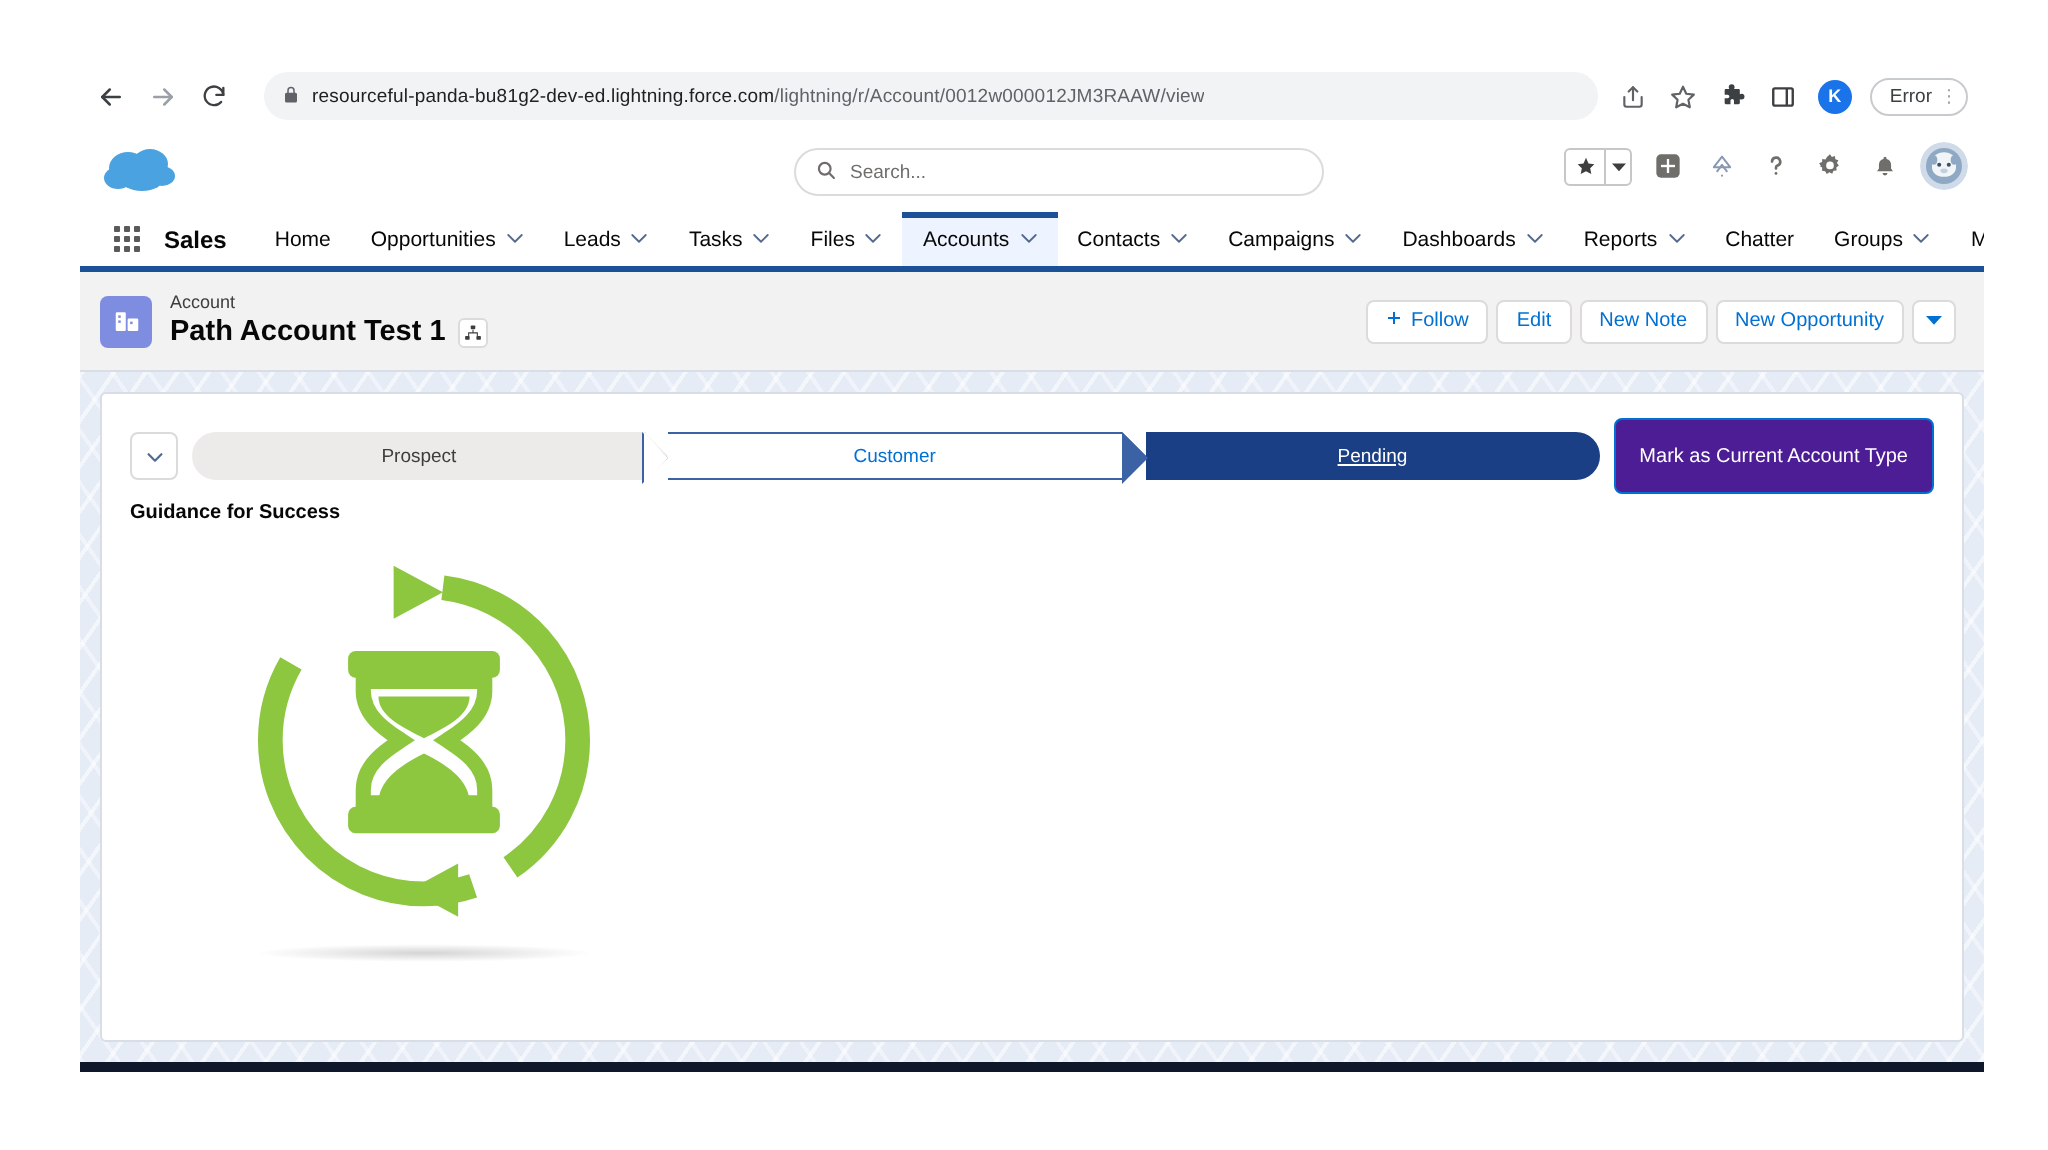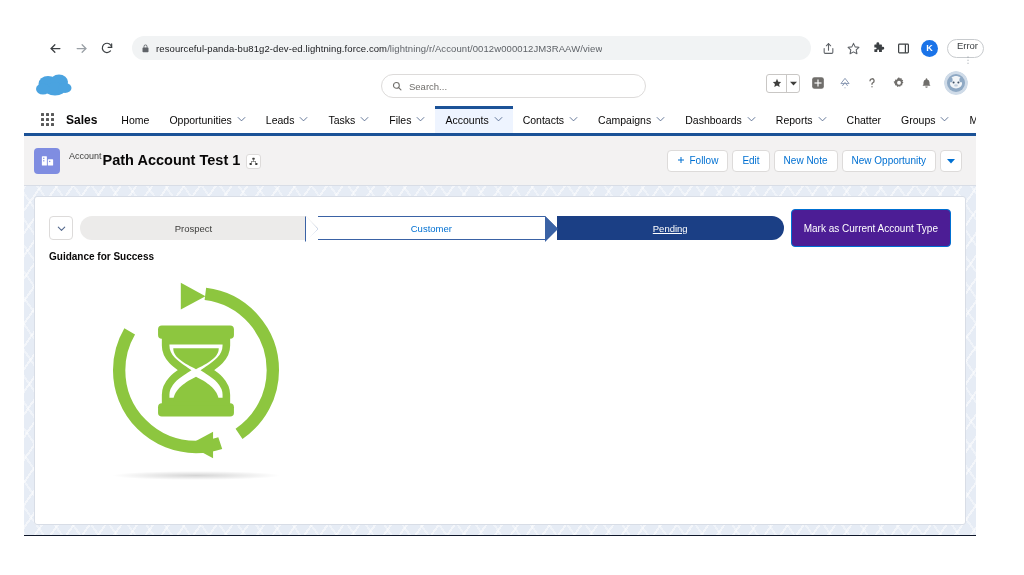--- a/index.html
+++ b/index.html
@@ -38,28 +38,28 @@
   .url .dim { color: #5f6368; }
   .chrome-icons { display: flex; align-items: center; gap: 9px; padding-right: 4px; flex: none; }
   .chrome-icons .ci { width: 16px; height: 16px; display:flex; align-items:center; justify-content:center; color:#3c4043; }
   .avatar-k {
     width: 17px; height: 17px; border-radius: 50%; background: #1a73e8; color: #fff;
     font-size: 9px; display: flex; align-items: center; justify-content: center; font-weight: bold;
   }
   .error-pill {
     height: 19px; border: 1px solid #c8cbce; border-radius: 10px;
     display: flex; align-items: center; padding: 0 5px 0 9px; gap: 4px;
-    font-size: 9.5px; color: #3c4043; flex-direction: column;
+    font-size: 9.5px; color: #3c4043;
   }
   .error-pill .dots { color: #9aa0a6; font-size: 9px; letter-spacing: -1px; }
 
   
   .sf-app {
-    position: absolute; left: 24px; top: 66px; width: 952px; height: 470px;
-    background: #ffffff; border-bottom: 1px solid #0f172a;
+    position: absolute; left: 40px; top: 66px; width: 952px; height: 470px;
+    background: #ffffff; border-bottom: 5px solid #0f172a;
     overflow: hidden;
   }
   .global-header {
     height: 40px; background: #ffffff; display: flex; align-items: center;
     position: relative; padding: 0 10px 0 0;
   }
   .sf-cloud { position: absolute; left: 10px; top: 4px; width: 46px; height: 30px; }
   .gh-search {
     position: absolute; left: 357px; top: 8px; width: 265px; height: 24px;
     background: #fff; border: 1px solid #dddbda; border-radius: 12px;
@@ -96,21 +96,21 @@
 
   
   .record-header {
     background: #f3f2f2; border-bottom: 1px solid #d8dde6;
     height: 50px; display: flex; align-items: center; padding: 0 14px 0 10px;
   }
   .rec-icon {
     width: 26px; height: 26px; border-radius: 4px; background: #7f8de1;
     display: flex; align-items: center; justify-content: center; flex: none; margin-right: 9px;
   }
-  .rec-titles { display: flex; flex-direction: row; justify-content: center; gap: 1px; }
+  .rec-titles { display: flex; flex-direction: column; justify-content: center; gap: 1px; }
   .rec-type { font-size: 9px; color: #3e3e3c; line-height: 1.1; }
   .rec-name-row { display: flex; align-items: flex-end; gap: 6px; }
   .rec-name { font-size: 14.5px; font-weight: bold; color: #080707; line-height: 1.15; }
   .hier-btn {
     width: 15px; height: 15px; border: 1px solid #dddbda; border-radius: 3px; background: #fff;
     display: flex; align-items: center; justify-content: center;
   }
   .rec-actions { margin-left: auto; display: flex; align-items: center; gap: 4px; }
   .btn {
     height: 22px; border: 1px solid #dddbda; border-radius: 4px; background: #ffffff;

